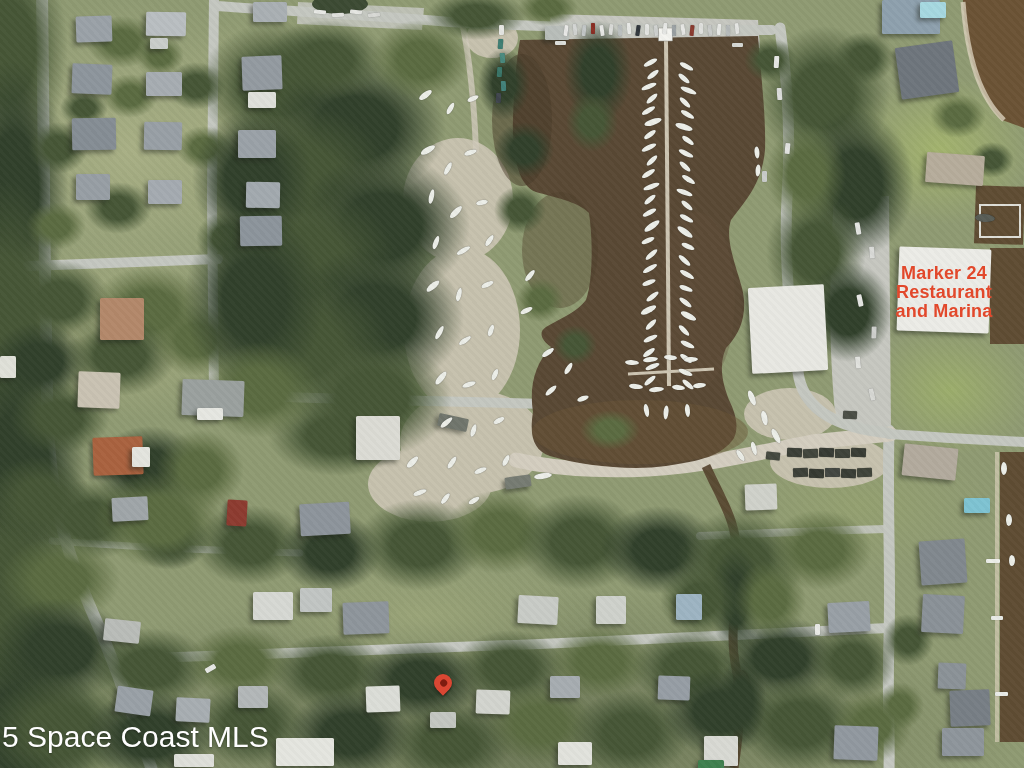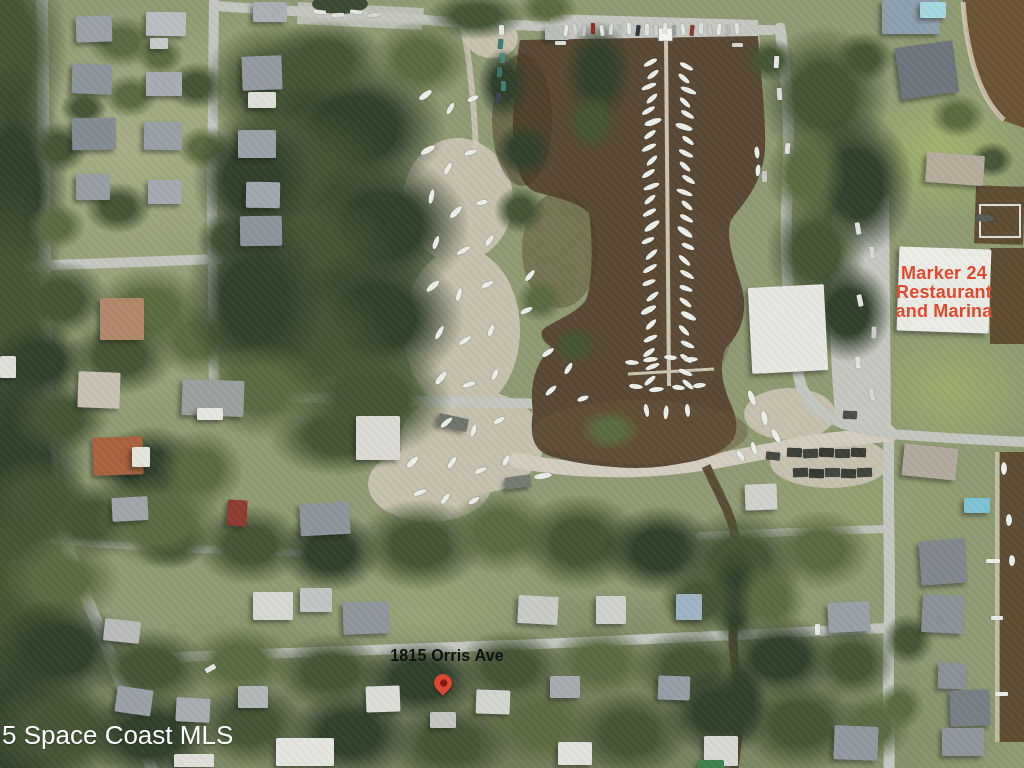--- a/index.html
+++ b/index.html
@@ -21,21 +21,21 @@
   .house{position:absolute;border-radius:1.5px;box-shadow:-3px 3px 4px rgba(28,34,24,.45);}
   .boat{position:absolute;border-radius:45% 55% 55% 45% / 50% 50% 50% 50%;box-shadow:0 0 1px rgba(0,0,0,.55);}
   .car{position:absolute;border-radius:1px;box-shadow:0 0 1px rgba(0,0,0,.4);}
   .haze{position:absolute;left:0;top:0;width:1024px;height:768px;
     background:repeating-linear-gradient(47deg,rgba(255,255,255,.018) 0 3px,rgba(0,0,0,.018) 3px 6px);}
   .label-marina{position:absolute;left:858px;top:264px;width:172px;text-align:center;
     font-weight:bold;font-size:18px;line-height:19px;letter-spacing:.2px;
     color:var(--marina-color,#e2482b);text-shadow:0 0 2px rgba(255,255,255,.2);}
   .label-address{position:absolute;left:352px;top:647px;width:190px;text-align:center;
     font-size:16px;font-weight:600;letter-spacing:.2px;color:var(--address-color,#101010);}
-  .watermark{position:absolute;left:2px;top:720px;font-size:26px;font-weight:400;
+  .watermark{position:absolute;left:2px;top:720px;font-size:30px;font-weight:400;
     color:var(--wm-color,#ffffff);text-shadow:0 1px 2px rgba(0,0,0,.3);}
   .pin{position:absolute;left:434px;top:674px;width:18px;height:18px;
     background:var(--pin-fill,#da4733);border-radius:50% 50% 50% 0;
     transform:rotate(-45deg);box-shadow:-1px 1px 2px rgba(0,0,0,.45);}
   .pin::after{content:"";position:absolute;left:5.5px;top:5.5px;width:7px;height:7px;
     border-radius:50%;background:var(--pin-dot,#7e1c10);}
 </style>
 </head>
 <body>
 
@@ -451,18 +451,17 @@
       <div class="car" style="left: 994.5px; top: 692px; width: 13px; height: 4px; background: rgb(234, 236, 232); transform: rotate(0deg);"></div>
     </div>
   <div class="haze"></div>
 
   <div class="label-marina">
     <div>Marker 24</div>
     <div>Restaurant</div>
     <div>and Marina</div>
   </div>
 
-  <div class="label-address">1815 Orris Ave</div>
 
   <div class="pin"></div>
 
   <div class="watermark">5 Space Coast MLS</div>
 </div>
 
 </body></html>

